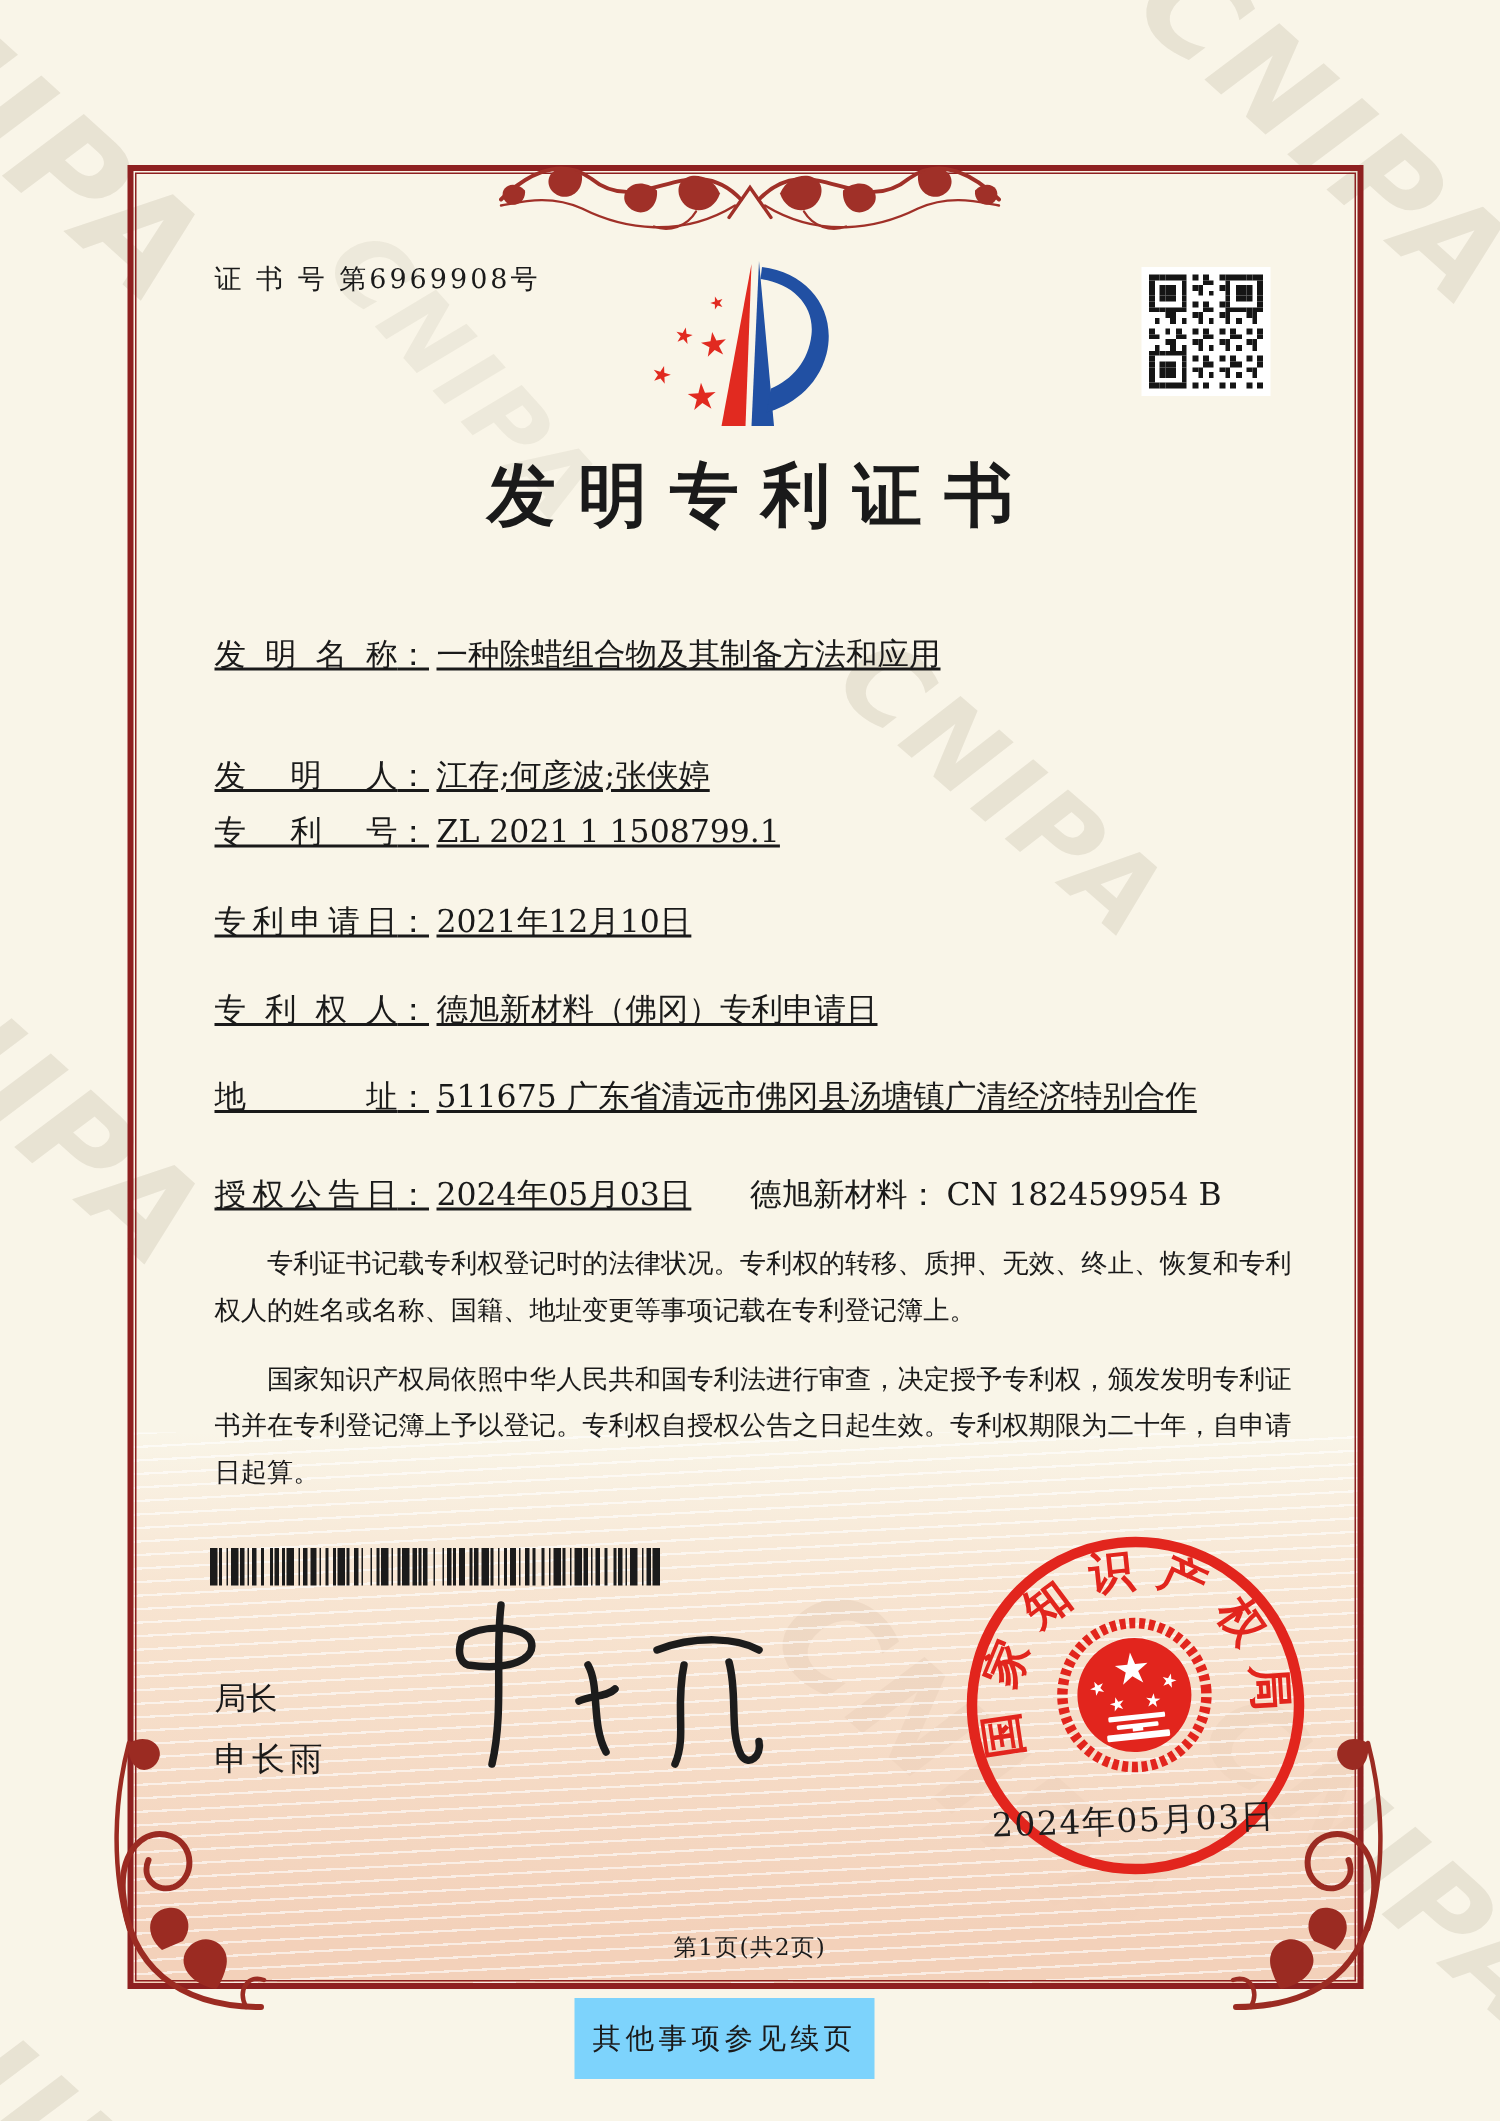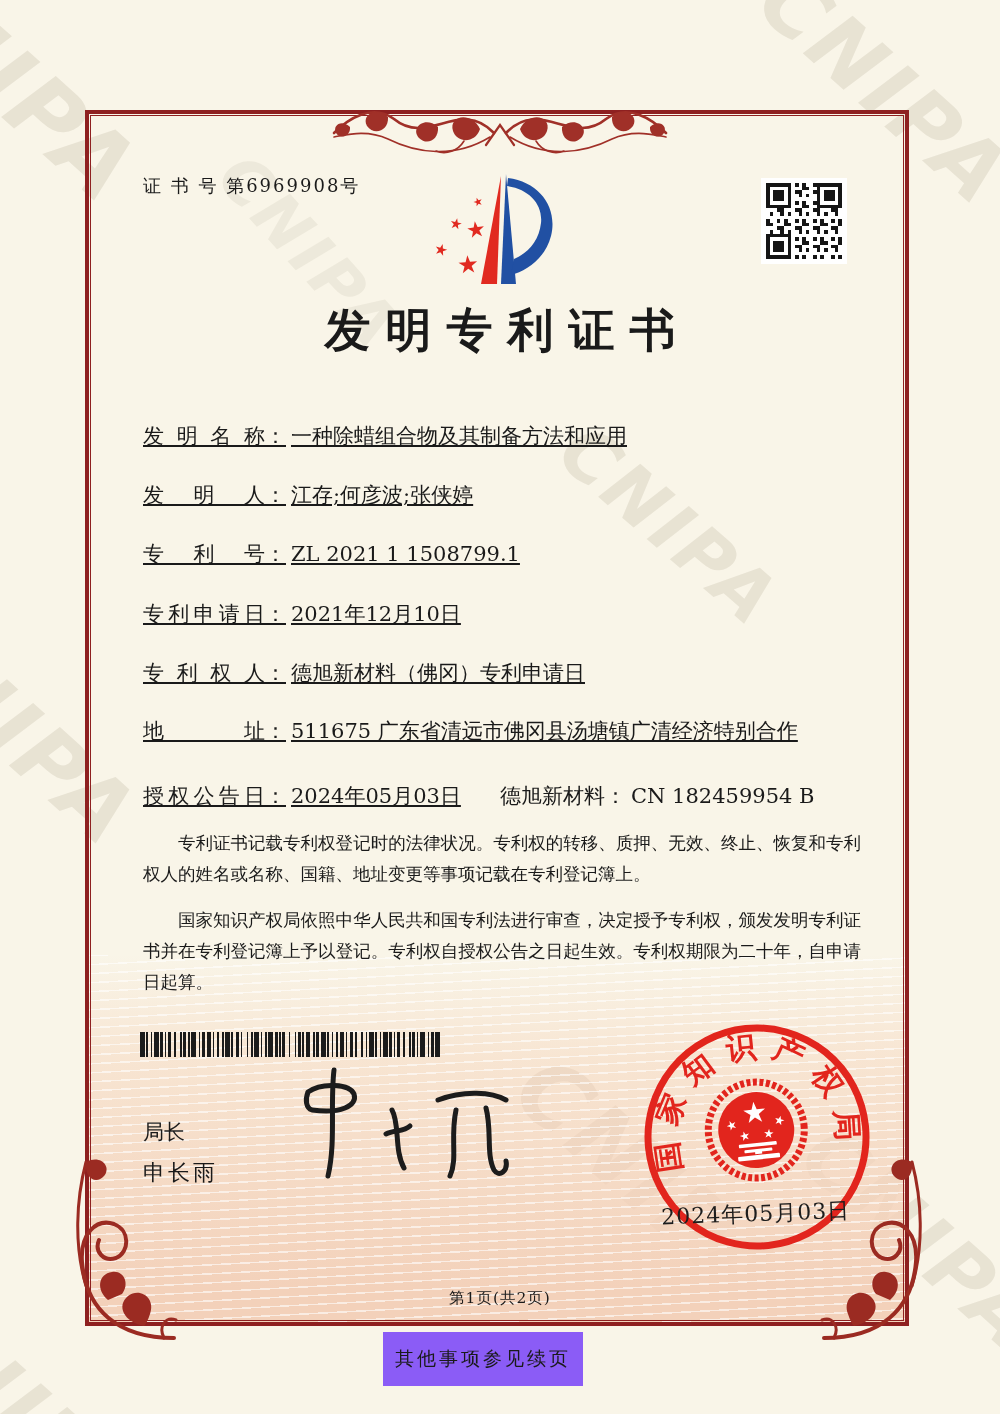--- a/index.html
+++ b/index.html
@@ -56,21 +56,21 @@
   
   .barcode{position:absolute;left:140px;top:1032px;width:302px;height:25px;display:flex;align-items:stretch;}
   .barcode i{display:block;height:100%;}
   .barcode i.b{background:#1b1b1b;}
   .officer-title{position:absolute;left:143px;top:1118px;font-size:21px;font-family:"DejaVu Sans","Liberation Sans",sans-serif;}
   .officer-name{position:absolute;left:143px;top:1158px;font-size:22px;font-family:"DejaVu Sans","Liberation Sans",sans-serif;letter-spacing:3px;}
   .sig{position:absolute;left:288px;top:1058px;}
   .seal{position:absolute;left:640px;top:1020px;transform:rotate(-6deg);}
   .page-no{position:absolute;left:0;width:1000px;top:1288px;text-align:center;font-size:15.5px;letter-spacing:1px;}
   .cont-box{
-    position:absolute;left:383px;top:1332px;width:200px;height:54px;background:#8b5cf6;
+    position:absolute;left:383px;top:1332px;width:200px;height:54px;background:#7dd3fc;
     display:flex;align-items:center;justify-content:center;font-size:19px;letter-spacing:3px;
   }
 </style>
 </head>
 <body>
 
 <div class="page">
 
   <div class="wm" style="left:-85px;top:-75px;font-size:92px;transform:rotate(42deg);">CNIPA</div>
   <div class="wm" style="left:805px;top:-50px;font-size:84px;transform:rotate(42deg);">CNIPA</div>
@@ -586,21 +586,21 @@
       <i class="d"></i>
     </div>
 
   <div class="doc-title">发明专利证书</div>
 
   <div class="field-row" style="top:421px;">
     <span class="fl">发明名称</span>
       <span class="fc">：</span>
     <span class="fv">一种除蜡组合物及其制备方法和应用</span>
   </div>
-  <div class="field-row" style="top:480px;">
+  <div class="field-row" style="top:502px;">
     <span class="fl">发明人</span>
       <span class="fc">：</span>
     <span class="fv">江存;何彦波;张侠婷</span>
   </div>
   <div class="field-row" style="top:539px;">
     <span class="fl">专利号</span>
       <span class="fc">：</span>
     <span class="fv">ZL 2021 1 1508799.1</span>
   </div>
   <div class="field-row" style="top:599px;align-items:flex-end;">

